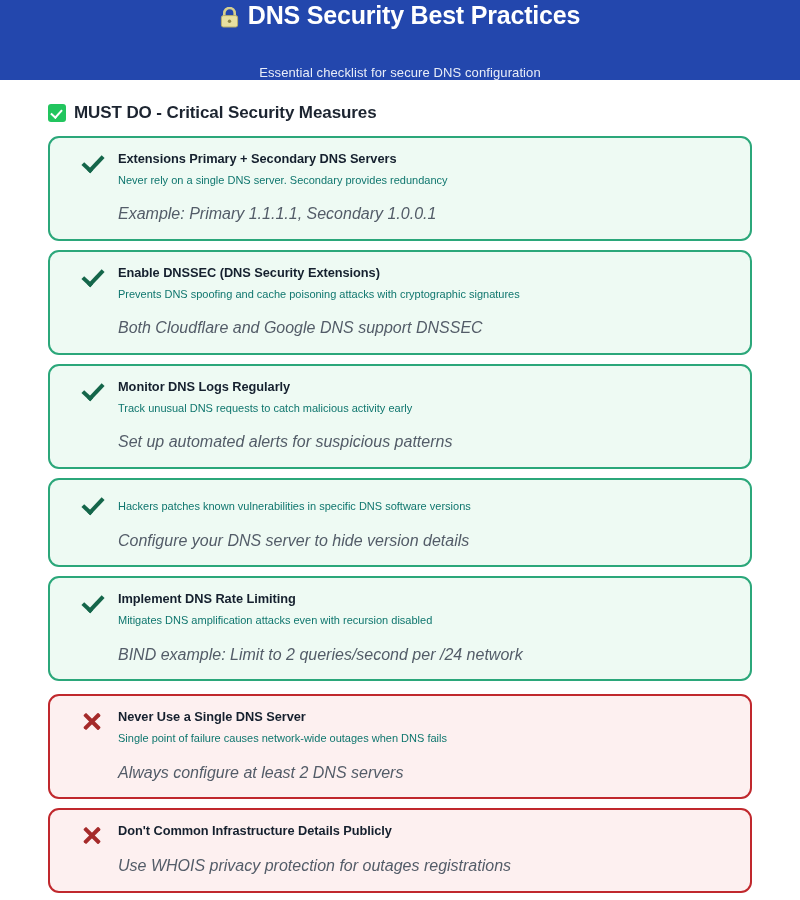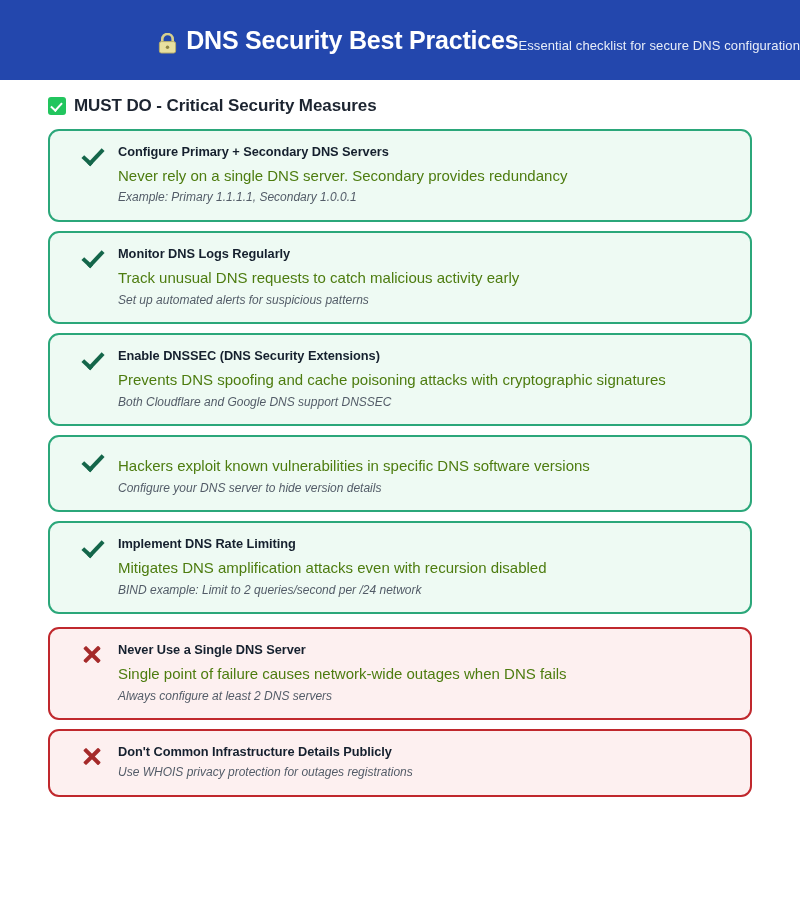--- a/index.html
+++ b/index.html
@@ -10,23 +10,23 @@
     overflow: hidden;
   }
   .page { width: 800px; height: 900px; position: relative; background: #ffffff; }
 
   
   .header {
     background: #2347ad;
     height: 80px;
     width: 100%;
     display: flex;
-    flex-direction: row;
+    flex-direction: column;
     align-items: center;
-    justify-content: flex-end;
+    justify-content: space-between;
     padding-top: 2px;
   }
   .header-title {
     color: #ffffff;
     font-size: 25px;
     font-weight: bold;
     letter-spacing: -0.2px;
     line-height: 1.1;
     display: flex;
     align-items: center;
@@ -45,21 +45,21 @@
 
   .section-head {
     display: flex;
     align-items: center;
     gap: 8px;
     font-size: 17px;
     font-weight: bold;
     color: #1c2430;
     letter-spacing: -0.1px;
   }
-  .section-head.must { margin-top: 16px; margin-left: 0px; text-align: right; }
+  .section-head.must { margin-top: 23px; margin-left: 0px; text-align: right; }
   .section-head.never { margin-top: 25px; margin-left: 0px; }
 
   .emoji-check-box {
     width: 18px; height: 18px; border-radius: 3px;
     background: #22c55e; position: relative; flex: 0 0 auto;
     display: inline-block;
   }
   .emoji-check-box::after {
     content: "";
     position: absolute; left: 5px; top: 3px;
@@ -115,24 +115,24 @@
   }
   .cross::before { transform: rotate(45deg); }
   .cross::after  { transform: rotate(-45deg); }
 
   .card-body { flex: 1 1 auto; padding-top: 0px; }
   .card-title {
     font-size: 12.8px; font-weight: bold; color: #15202e;
     letter-spacing: -0.05px; line-height: 1.25;
   }
   .card-desc {
-    font-size: 15px; color: #4d7c0f; margin-top: 6px; line-height: 1.3;
+    font-size: 11px; color: #0f766e; margin-top: 6px; line-height: 1.3;
   }
   .card-note {
-    font-size: 12px; color: #535c68; font-style: italic; margin-top: 5px; line-height: 1.3;
+    font-size: 16px; color: #535c68; font-style: italic; margin-top: 17px; line-height: 1.3;
   }
 </style>
 </head>
 <body>
 
 <div class="page">
 
   <div class="header">
     <div class="header-title">
       <span class="lock-icon">
@@ -154,54 +154,54 @@
       <span>MUST DO - Critical Security Measures</span>
     </div>
 
     <div class="cards">
 
       <div class="card good">
         <div class="card-icon">
           <span class="tick"></span>
         </div>
         <div class="card-body">
-          <div class="card-title">Configure Primary + Secondary DNS Servers</div>
+          <div class="card-title">Extensions Primary + Secondary DNS Servers</div>
           <div class="card-desc">Never rely on a single DNS server. Secondary provides redundancy</div>
           <div class="card-note">Example: Primary 1.1.1.1, Secondary 1.0.0.1</div>
+        </div>
+      </div>
+
+      <div class="card good">
+        <div class="card-icon">
+          <span class="tick"></span>
+        </div>
+        <div class="card-body">
+          <div class="card-title">Enable DNSSEC (DNS Security Extensions)</div>
+          <div class="card-desc">Prevents DNS spoofing and cache poisoning attacks with cryptographic signatures</div>
+          <div class="card-note">Both Cloudflare and Google DNS support DNSSEC</div>
         </div>
       </div>
 
       <div class="card good">
         <div class="card-icon">
           <span class="tick"></span>
         </div>
         <div class="card-body">
           <div class="card-title">Monitor DNS Logs Regularly</div>
           <div class="card-desc">Track unusual DNS requests to catch malicious activity early</div>
           <div class="card-note">Set up automated alerts for suspicious patterns</div>
         </div>
       </div>
 
       <div class="card good">
         <div class="card-icon">
           <span class="tick"></span>
         </div>
         <div class="card-body">
-          <div class="card-title">Enable DNSSEC (DNS Security Extensions)</div>
-          <div class="card-desc">Prevents DNS spoofing and cache poisoning attacks with cryptographic signatures</div>
-          <div class="card-note">Both Cloudflare and Google DNS support DNSSEC</div>
-        </div>
-      </div>
-
-      <div class="card good">
-        <div class="card-icon">
-          <span class="tick"></span>
-        </div>
-        <div class="card-body">
-          <div class="card-desc">Hackers exploit known vulnerabilities in specific DNS software versions</div>
+          <div class="card-desc">Hackers patches known vulnerabilities in specific DNS software versions</div>
           <div class="card-note">Configure your DNS server to hide version details</div>
         </div>
       </div>
 
       <div class="card good">
         <div class="card-icon">
           <span class="tick"></span>
         </div>
         <div class="card-body">
           <div class="card-title">Implement DNS Rate Limiting</div>

